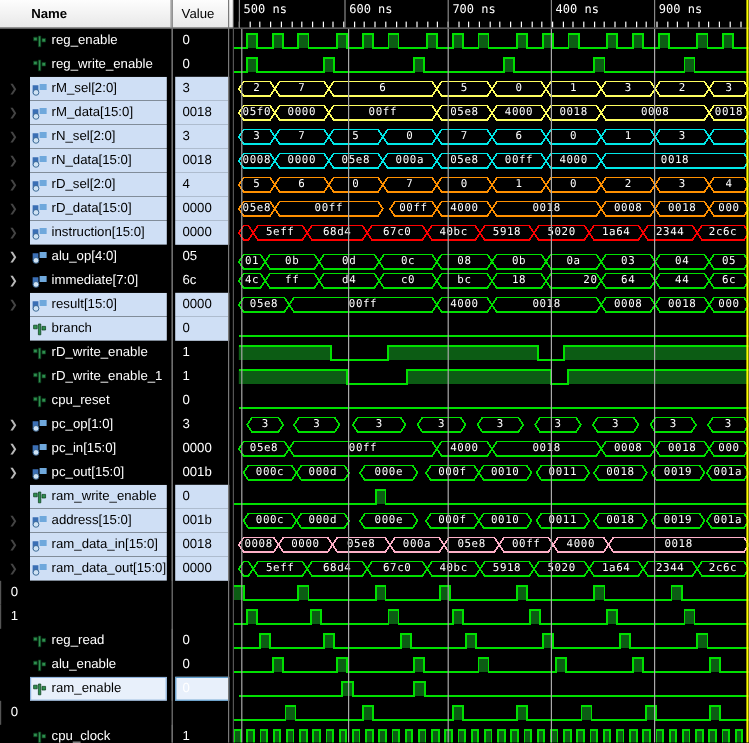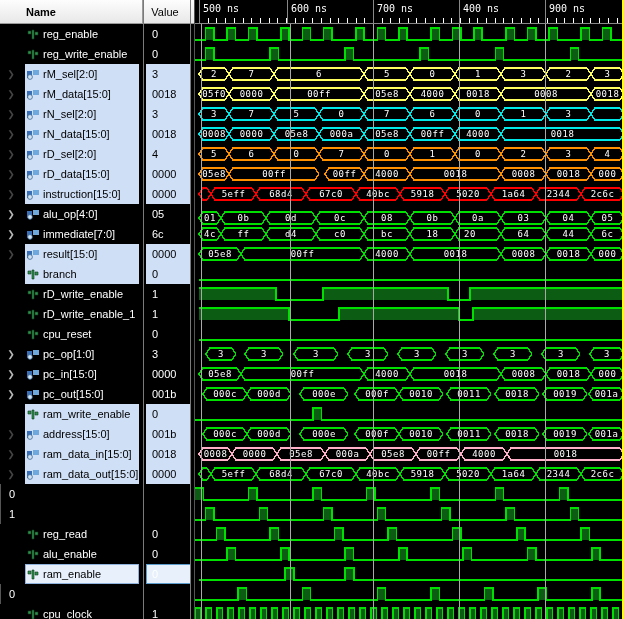--- a/index.html
+++ b/index.html
@@ -914,21 +914,21 @@
             <path d="M306 10 L310 4 L347 4 L351 10 L347 16 L310 16 Z" stroke="#00e000" fill="none" stroke-width="1.4" shape-rendering="crispEdges"></path>
             <path d="M351 10 L355 4 L392 4 L396 10 L392 16 L355 16 Z" stroke="#00e000" fill="none" stroke-width="1.4" shape-rendering="crispEdges"></path>
             <path d="M396 10 L400 4 L425 4 L429 10 L425 16 L400 16 Z" stroke="#00e000" fill="none" stroke-width="1.4" shape-rendering="crispEdges"></path>
           </svg>
           <div class="wvlabel" style="left: 4px; width: 22px;">4c</div>
           <div class="wvlabel" style="left: 26px; width: 45px;">ff</div>
           <div class="wvlabel" style="left: 71px; width: 50px;">d4</div>
           <div class="wvlabel" style="left: 121px; width: 48px;">c0</div>
           <div class="wvlabel" style="left: 169px; width: 46px;">bc</div>
           <div class="wvlabel" style="left: 215px; width: 45px;">18</div>
-          <div class="wvlabel" style="left: 252px; width: 46px;">20</div>
+          <div class="wvlabel" style="left: 274px; width: 46px;">20</div>
           <div class="wvlabel" style="left: 306px; width: 45px;">64</div>
           <div class="wvlabel" style="left: 351px; width: 45px;">44</div>
           <div class="wvlabel" style="left: 396px; width: 33px;">6c</div>
         </div>
         <div class="wrow" style="top: 220px;">
           <svg width="429" height="20" viewBox="0 0 429 20" style="position: absolute; left: 0px; top: 0px;">
             <path d="M4 10 L8 4 L42 4 L46 10 L42 16 L8 16 Z" stroke="#00e000" fill="none" stroke-width="1.4" shape-rendering="crispEdges"></path>
             <path d="M46 10 L50 4 L165 4 L169 10 L165 16 L50 16 Z" stroke="#00e000" fill="none" stroke-width="1.4" shape-rendering="crispEdges"></path>
             <path d="M169 10 L173 4 L211 4 L215 10 L211 16 L173 16 Z" stroke="#00e000" fill="none" stroke-width="1.4" shape-rendering="crispEdges"></path>
             <path d="M215 10 L219 4 L302 4 L306 10 L302 16 L219 16 Z" stroke="#00e000" fill="none" stroke-width="1.4" shape-rendering="crispEdges"></path>

